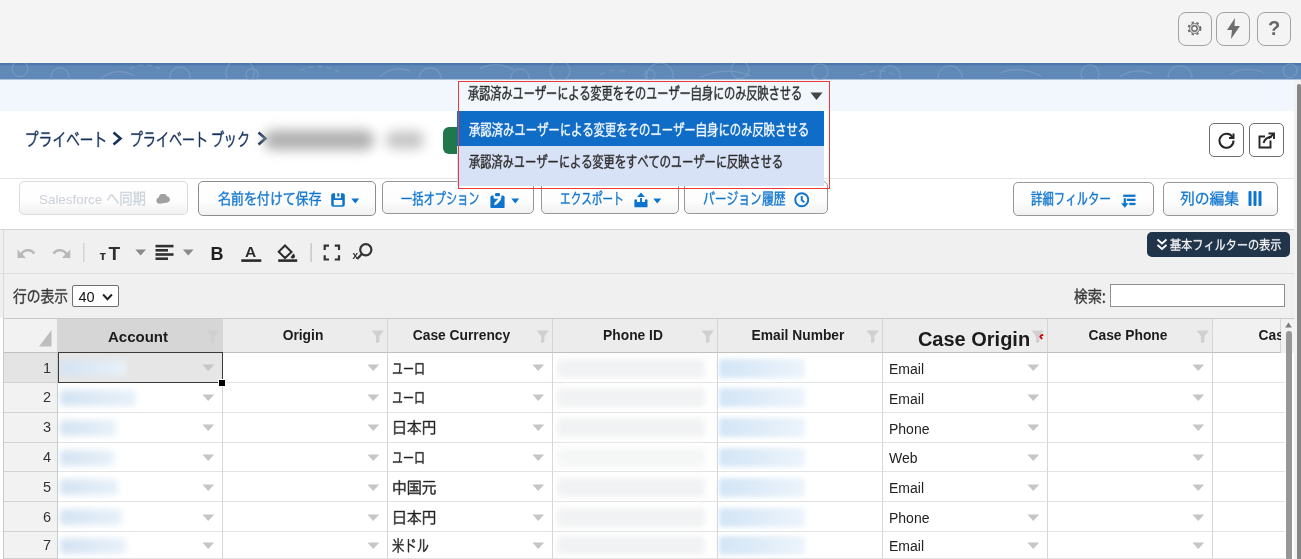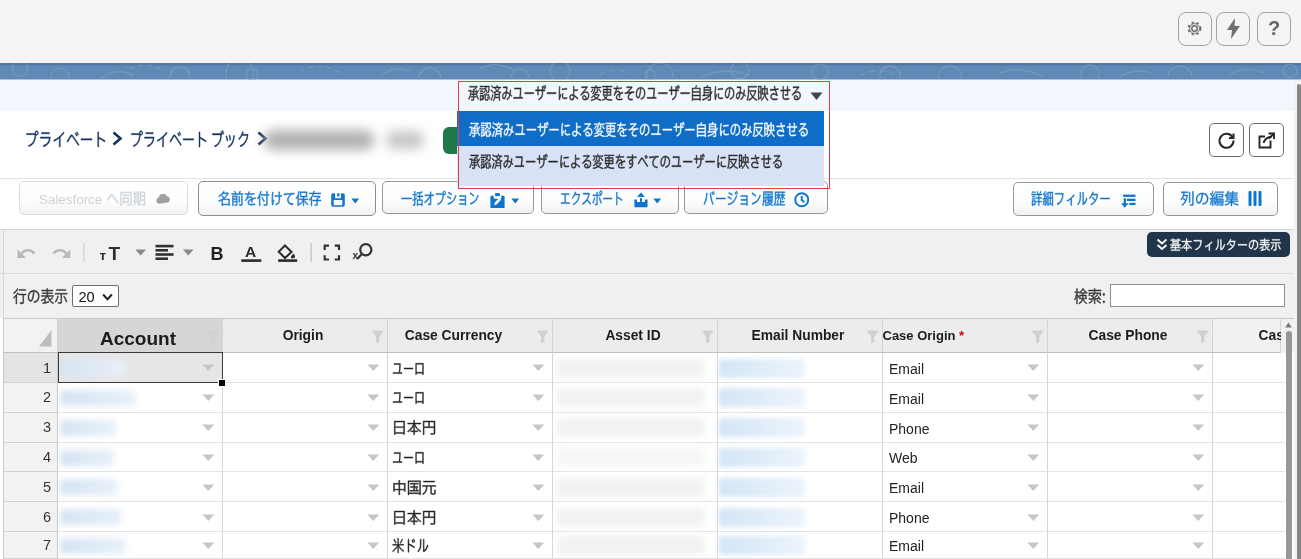--- a/index.html
+++ b/index.html
@@ -199,58 +199,58 @@
     <path d="M1.5 1.5 L6 5.5 L10.5 1.5"></path>
     <path d="M1.5 7 L6 11 L10.5 7"></path>
   </svg>
 <svg style="position:absolute;left:1170.4px;top:234.7px;overflow:visible" width="116" height="22" viewBox="0 0 116 22">
     <path transform="translate(0,14.9)" d="M7.9 -4.5Q8.4 -3.8 9.1 -3.2Q9.8 -2.6 10.8 -2.1L10.5 -1.4Q9.3 -2 8.5 -2.8Q7.6 -3.6 7 -4.5H3.9Q2.9 -2.6 0.7 -1.4L0.3 -2.1Q2.2 -3.1 3.1 -4.5H0.5V-5.3H2.6V-9.5H0.6V-10.2H2.6V-11.3H3.3V-10.2H7.8V-11.3H8.5V-10.2H10.5V-9.5H8.5V-5.3H10.6V-4.5ZM7.8 -8.6V-9.5H3.3V-8.6ZM3.3 -7H7.8V-7.9H3.3ZM7.8 -6.3H3.3V-5.3H7.8ZM8.7 -1.8H5.8V-0.1H10.1V0.7H1.1V-0.1H5.1V-1.8H2.4V-2.6H5.1V-4.1H5.8V-2.6H8.7Z M17 -7.3V-2.3H19.4V-1.5H17V1H16.3V-1.5H14V-2.3H16.3V-7.3H16.2Q16 -5.8 15.1 -4.4Q14.1 -3 12.1 -1.2L11.6 -2Q13.5 -3.5 14.5 -5Q15.6 -6.4 16 -8H11.8V-8.8H16.3V-11.3H17V-8.8H21.6V-8H17.2Q17.6 -6.5 18.8 -5Q19.9 -3.5 21.8 -1.9L21.4 -1.2Q19.3 -3 18.2 -4.4Q17.2 -5.9 17.1 -7.3Z M23.8 -9.7H31.6Q31.5 -7 30.9 -5Q30.3 -3.1 29.1 -1.8Q27.8 -0.5 25.8 0.1L25.4 -0.8Q27.2 -1.4 28.3 -2.5Q29.4 -3.5 30 -5Q30.5 -6.5 30.7 -8.7H23.8Z M42.3 -7.7Q41.2 -6.3 39.7 -5.1V0.7H38.9V-4.5Q37.4 -3.4 35.5 -2.6L35.1 -3.5Q37 -4.3 38.8 -5.6Q40.5 -6.9 41.8 -8.4Z M54.9 -5.3Q54.4 -3.3 53.5 -1.9Q52.5 -0.5 51.2 0.1H50.5V-10.4H51.3V-0.9Q53.3 -2.2 54.3 -5.8ZM47.8 -10.4H48.5V-6.3Q48.5 -3.8 47.9 -2.3Q47.3 -0.8 46 0.3L45.5 -0.4Q46.7 -1.4 47.2 -2.8Q47.8 -4.1 47.8 -6.3Z M65.2 -9Q65.1 -5.4 63.3 -3Q61.6 -0.6 58.7 0.4L58.3 -0.5Q60.9 -1.4 62.4 -3.2Q61.1 -4.5 59.7 -5.5L60.2 -6.3Q61.6 -5.1 62.9 -3.9Q64.1 -5.6 64.4 -8H60Q59.5 -7.1 58.9 -6.4Q58.3 -5.6 57.4 -4.9L56.9 -5.6Q59.2 -7.6 60.4 -10.8L61.1 -10.6Q60.8 -9.8 60.4 -9Z M76.9 -4.6H68V-5.6H76.9Z M88.1 -5.1Q88.1 -2.9 87.1 -1.6Q86 -0.3 84 0L83.8 -0.9Q85.6 -1.2 86.5 -2.2Q87.3 -3.2 87.3 -5Q87.3 -6.8 86.5 -7.8Q85.6 -8.8 84.1 -9Q83.7 -4.9 83 -2.9Q82.3 -0.9 81.1 -0.9Q80.6 -0.9 80.1 -1.3Q79.6 -1.7 79.3 -2.5Q79 -3.3 79 -4.3Q79 -5.9 79.6 -7.2Q80.2 -8.5 81.3 -9.2Q82.4 -9.9 83.7 -9.9Q85 -9.9 86 -9.3Q87 -8.7 87.6 -7.6Q88.1 -6.5 88.1 -5.1ZM83.3 -9Q82.3 -8.9 81.5 -8.3Q80.7 -7.7 80.2 -6.7Q79.8 -5.6 79.8 -4.3Q79.8 -3.6 79.9 -3Q80.1 -2.5 80.4 -2.2Q80.7 -1.9 81.1 -1.9Q81.8 -1.9 82.4 -3.7Q83 -5.4 83.3 -9Z M99.8 0.1 99.4 0.9Q97.6 -0 96.4 -1.5Q95.2 -3 94.7 -5Q94 -3.9 93.1 -3.1V-0.4Q94.7 -0.8 95.9 -1.2L96 -0.4Q93.9 0.4 90.9 0.9L90.8 0Q91.6 -0.1 92.4 -0.3V-2.6Q91.3 -1.8 89.9 -1.3L89.6 -2Q92.4 -3.1 93.9 -5H89.7V-5.8H94.2V-7.2H90.5V-7.9H94.2V-9.2H90.1V-10H94.2V-11.3H95V-10H99.3V-9.2H95V-7.9H98.8V-7.2H95V-5.8H99.6V-5H95.4Q95.8 -3.6 96.6 -2.5Q97.8 -3.3 98.7 -4.3L99.2 -3.8Q98.2 -2.7 97 -1.9Q98.1 -0.7 99.8 0.1Z M102 -10.5H109.7V-9.7H102ZM100.9 -7.5H110.7V-6.7H106.3V-0.4Q106.3 0.2 106.1 0.4Q105.9 0.6 105.4 0.6H103.5L103.3 -0.2H105.5V-6.7H100.9ZM108.4 -5.4Q109 -4.4 109.5 -3.3Q110.1 -2.2 110.6 -0.8L109.9 -0.4Q109.4 -1.8 108.9 -2.9Q108.3 -4 107.7 -5ZM103.7 -5.2Q103.4 -3.9 102.9 -2.7Q102.3 -1.5 101.5 -0.4L100.9 -0.9Q101.7 -2 102.1 -3Q102.6 -4.1 102.9 -5.4Z" fill="#ffffff" stroke="#ffffff" stroke-width="0.45"></path>
   </svg>
 <svg style="position:absolute;left:12.5px;top:283.9px;overflow:visible" width="61" height="27" viewBox="0 0 61 27">
     <path transform="translate(0,18.7)" d="M5.2 -13.7Q3.5 -10.8 1 -9L0.5 -10Q3 -11.7 4.4 -14.3ZM6 -13.3H12.8V-12.3H6ZM5.4 -9.7Q4.5 -8.2 3.8 -7.3V1.3H2.9V-6.3Q2.1 -5.4 0.8 -4.4L0.4 -5.4Q1.7 -6.3 2.8 -7.6Q3.9 -8.9 4.7 -10.3ZM13.1 -8.7V-7.7H10.7V-0.3Q10.7 0.4 10.4 0.7Q10.2 1 9.7 1H7.1L7 -0.1H9.8V-7.7H5.5V-8.7Z M26.3 -6.4Q26.3 -3.6 25 -2Q23.7 -0.4 21.1 0L20.9 -1.2Q23.1 -1.5 24.2 -2.8Q25.3 -4 25.3 -6.4Q25.3 -8.5 24.2 -9.8Q23.2 -11.1 21.3 -11.3Q20.8 -6.1 20 -3.7Q19.1 -1.2 17.6 -1.2Q16.9 -1.2 16.3 -1.7Q15.7 -2.2 15.3 -3.1Q15 -4.1 15 -5.4Q15 -7.5 15.7 -9.1Q16.5 -10.7 17.8 -11.6Q19.2 -12.5 20.8 -12.5Q22.4 -12.5 23.6 -11.7Q24.9 -10.9 25.6 -9.6Q26.3 -8.2 26.3 -6.4ZM20.3 -11.3Q19.1 -11.2 18.1 -10.5Q17.1 -9.7 16.5 -8.4Q15.9 -7.1 15.9 -5.4Q15.9 -4.5 16.2 -3.8Q16.4 -3.1 16.8 -2.8Q17.1 -2.4 17.6 -2.4Q18.5 -2.4 19.2 -4.6Q19.9 -6.8 20.3 -11.3Z M40.7 0.2 40.2 1.1Q37.9 -0.1 36.5 -1.9Q35.1 -3.7 34.4 -6.3Q33.5 -4.9 32.4 -3.9V-0.5Q34.3 -1 35.9 -1.5L36 -0.5Q33.4 0.5 29.8 1.1L29.6 0Q30.6 -0.1 31.5 -0.3V-3.2Q30.2 -2.3 28.4 -1.6L28.1 -2.6Q31.6 -3.9 33.4 -6.3H28.3V-7.2H33.8V-9H29.2V-9.9H33.8V-11.6H28.7V-12.6H33.8V-14.2H34.7V-12.6H40V-11.6H34.7V-9.9H39.5V-9H34.7V-7.2H40.5V-6.3H35.2Q35.8 -4.5 36.7 -3.2Q38.2 -4.1 39.4 -5.5L40 -4.7Q38.7 -3.3 37.2 -2.4Q38.6 -0.9 40.7 0.2Z M43.4 -13.3H52.9V-12.2H43.4ZM42.1 -9.5H54.2V-8.4H48.7V-0.5Q48.7 0.2 48.4 0.5Q48.2 0.8 47.6 0.8H45.3L45 -0.2H47.8V-8.4H42.1ZM51.2 -6.8Q52.1 -5.5 52.7 -4.2Q53.4 -2.8 54 -1L53.2 -0.5Q52.5 -2.3 51.9 -3.7Q51.2 -5.1 50.5 -6.3ZM45.5 -6.6Q45.1 -4.9 44.4 -3.3Q43.8 -1.8 42.8 -0.4L42 -1.1Q43 -2.5 43.6 -3.8Q44.2 -5.1 44.6 -6.8Z" fill="#333333" stroke="#333333" stroke-width="0.45"></path>
   </svg>
 <div class="abs" style="left:72px;top:284.5px;width:47px;height:22px;border:1px solid #6f6f6f;border-radius:2px;background:#fff;box-sizing:border-box"></div>
-<div class="abs" style="left:78.5px;top:288.5px;font-size:14.5px;color:#111">20</div>
+<div class="abs" style="left:78.5px;top:288.5px;font-size:14.5px;color:#111">40</div>
 <svg class="abs" style="left:102px;top:292.5px" width="11" height="8" viewBox="0 0 10 7">
     <path d="M1 1.2 L5 5.5 L9 1.2" fill="none" stroke="#222" stroke-width="1.8"></path>
   </svg>
 <svg style="position:absolute;left:1073.5px;top:283.6px;overflow:visible" width="38" height="27" viewBox="0 0 38 27">
     <path transform="translate(0,18.7)" d="M5 -5.5 4.5 -4.8 3.5 -7.4Q3.4 -7.4 3.4 -7.4Q3.4 -7.4 3.4 -7.4V1.3H2.6V-7.7H2.5Q2.4 -4.9 1 -2.5L0.5 -3.3Q1.4 -4.9 1.8 -6.6Q2.3 -8.3 2.5 -10.1H0.7V-11H2.6V-14.2H3.4V-11H4.9V-10.1H3.4V-7.8H3.5L3.6 -8Q3.8 -8.1 3.8 -8.1Q3.9 -8.1 4 -7.9ZM8.9 -13.5Q8.6 -12.4 7.7 -11.4Q6.8 -10.3 5.4 -9.3L5 -10.1Q6.3 -11.1 7.2 -12.1Q8.1 -13.1 8.5 -14.2H9.4Q9.8 -13.1 10.8 -12.1Q11.8 -11.1 13.4 -10L13 -9.1Q11.2 -10.4 10.2 -11.4Q9.2 -12.4 9 -13.5ZM9.4 -3.6Q9.7 -2.5 10.6 -1.5Q11.5 -0.5 13 0.4L12.6 1.3Q11 0.2 10 -0.9Q9 -2.1 8.9 -3.2H8.8Q8.7 -2.1 7.8 -0.9Q6.8 0.3 5.4 1.3L4.9 0.4Q7.7 -1.3 8.3 -3.6H5.5V-7.7H8.5V-9.2H6.6V-10.1H11.4V-9.2H9.3V-7.7H12.4V-3.6ZM6.3 -4.5H8.5Q8.5 -4.6 8.5 -4.8V-6.8H6.3ZM11.6 -6.8H9.3V-4.8Q9.3 -4.6 9.3 -4.5H11.6Z M27.1 -11.7H21.1V-10H26.8V-6.8H25.9V-9H21.3Q20 -7.5 18.8 -6.4Q19.4 -5.9 20.1 -5.3Q21.8 -6.7 23.5 -8.6L24.1 -7.9Q22.1 -5.7 20.1 -4.2Q22.5 -4.3 24.9 -4.6Q24.3 -5.3 23.7 -6L24.3 -6.5Q25.7 -5 26.9 -3.2L26.3 -2.6Q26 -3 25.5 -3.8Q23.4 -3.5 21.1 -3.3V1.3H20.3V-3.3Q17.6 -3.1 15 -3.1L14.8 -4.1Q16.7 -4.1 18.5 -4.2Q19 -4.5 19.4 -4.8Q18.1 -5.9 16.5 -7L17.1 -7.7Q17.8 -7.2 18 -7Q19.2 -8 20.2 -9H15.7V-6.8H14.9V-10H20.3V-11.7H14.5V-12.7H20.3V-14.2H21.1V-12.7H27.1ZM23.1 -2.6Q25 -1.4 26.9 0.1L26.3 0.9Q24.8 -0.4 22.6 -1.8ZM14.9 -0Q17 -1.1 18.2 -2.6L18.9 -1.9Q17.6 -0.4 15.3 0.8Z M29 -8.2V-8.4Q29 -8.9 29.2 -9.2Q29.5 -9.4 29.9 -9.4Q30.3 -9.4 30.5 -9.2Q30.7 -8.9 30.7 -8.4V-8.2Q30.7 -7.8 30.5 -7.5Q30.3 -7.2 29.9 -7.2Q29.5 -7.2 29.2 -7.5Q29 -7.8 29 -8.2ZM29 -0.8V-1Q29 -1.5 29.2 -1.7Q29.5 -2 29.9 -2Q30.3 -2 30.5 -1.7Q30.7 -1.5 30.7 -1V-0.8Q30.7 -0.3 30.5 -0.1Q30.3 0.2 29.9 0.2Q29.5 0.2 29.2 -0.1Q29 -0.3 29 -0.8Z" fill="#333333" stroke="#333333" stroke-width="0.45"></path>
   </svg>
 <div class="abs" style="left:1109.5px;top:284.3px;width:175px;height:23px;border:1px solid #8f8f8f;background:#fff;box-sizing:border-box"></div>
 <div class="abs" style="left:3px;top:317.6px;width:1291px;height:1px;background:#c9c9c9"></div>
 <div class="abs" style="left:3px;top:317.6px;width:1px;height:241.39999999999998px;background:#c9c9c9"></div>
 <div class="abs" style="left:4px;top:318.6px;width:53.5px;height:34.39999999999998px;background:#f2f2f2;border-right:1px solid #d5d5d5;border-bottom:1px solid #bfbfbf;box-sizing:border-box"></div>
 <div class="abs" style="left:57.5px;top:318.6px;width:165.0px;height:34.39999999999998px;background:#d6d6d6;border-right:1px solid #d5d5d5;border-bottom:1px solid #bfbfbf;box-sizing:border-box"></div>
-<div class="abs" style="left:57.5px;top:327.6px;width:161.0px;text-align:center;font-size:19px;font-weight:bold;color:#1c1c1c">Account</div>
+<div class="abs" style="left:57.5px;top:327.6px;width:161.0px;text-align:center;font-size:15px;font-weight:bold;color:#1c1c1c">Account</div>
 <svg class="abs" style="left:206.2px;top:329.6px" width="13.5" height="13.5" viewBox="0 0 13.5 13.5">
     <path d="M0.6 0.5 h12.3 l-4.5 5.7 v5.9 l-3.3 1.2 v-7.1 z" fill="#d0d0d0"></path>
   </svg>
 <div class="abs" style="left:222.5px;top:318.6px;width:165.0px;height:34.39999999999998px;background:#ececec;border-right:1px solid #d5d5d5;border-bottom:1px solid #bfbfbf;box-sizing:border-box"></div>
 <div class="abs" style="left:222.5px;top:327.6px;width:161.0px;text-align:center;font-size:13.8px;font-weight:bold;color:#1c1c1c">Origin</div>
 <svg class="abs" style="left:371.2px;top:329.6px" width="13.5" height="13.5" viewBox="0 0 13.5 13.5">
     <path d="M0.6 0.5 h12.3 l-4.5 5.7 v5.9 l-3.3 1.2 v-7.1 z" fill="#d0d0d0"></path>
   </svg>
 <div class="abs" style="left:387.5px;top:318.6px;width:165.0px;height:34.39999999999998px;background:#ececec;border-right:1px solid #d5d5d5;border-bottom:1px solid #bfbfbf;box-sizing:border-box"></div>
-<div class="abs" style="left:373px;top:327.6px;width:161.0px;text-align:center;font-size:13.8px;font-weight:bold;color:#1c1c1c">Case Currency</div>
+<div class="abs" style="left:381px;top:327.6px;width:161.0px;text-align:center;font-size:13.8px;font-weight:bold;color:#1c1c1c">Case Currency</div>
 <svg class="abs" style="left:536.2px;top:329.6px" width="13.5" height="13.5" viewBox="0 0 13.5 13.5">
     <path d="M0.6 0.5 h12.3 l-4.5 5.7 v5.9 l-3.3 1.2 v-7.1 z" fill="#d0d0d0"></path>
   </svg>
 <div class="abs" style="left:552.5px;top:318.6px;width:165.0px;height:34.39999999999998px;background:#ececec;border-right:1px solid #d5d5d5;border-bottom:1px solid #bfbfbf;box-sizing:border-box"></div>
-<div class="abs" style="left:552.5px;top:327.6px;width:161.0px;text-align:center;font-size:13.8px;font-weight:bold;color:#1c1c1c">Asset ID</div>
+<div class="abs" style="left:552.5px;top:327.6px;width:161.0px;text-align:center;font-size:13.8px;font-weight:bold;color:#1c1c1c">Phone ID</div>
 <svg class="abs" style="left:701.2px;top:329.6px" width="13.5" height="13.5" viewBox="0 0 13.5 13.5">
     <path d="M0.6 0.5 h12.3 l-4.5 5.7 v5.9 l-3.3 1.2 v-7.1 z" fill="#d0d0d0"></path>
   </svg>
 <div class="abs" style="left:717.5px;top:318.6px;width:165.0px;height:34.39999999999998px;background:#ececec;border-right:1px solid #d5d5d5;border-bottom:1px solid #bfbfbf;box-sizing:border-box"></div>
 <div class="abs" style="left:717.5px;top:327.6px;width:161.0px;text-align:center;font-size:13.8px;font-weight:bold;color:#1c1c1c">Email Number</div>
 <svg class="abs" style="left:866.2px;top:329.6px" width="13.5" height="13.5" viewBox="0 0 13.5 13.5">
     <path d="M0.6 0.5 h12.3 l-4.5 5.7 v5.9 l-3.3 1.2 v-7.1 z" fill="#d0d0d0"></path>
   </svg>
 <div class="abs" style="left:882.5px;top:318.6px;width:165.0px;height:34.39999999999998px;background:#ececec;border-right:1px solid #d5d5d5;border-bottom:1px solid #bfbfbf;box-sizing:border-box"></div>
-<div class="abs" style="left:882.5px;top:327.6px;width:161.0px;text-align:left;font-size:13px;font-weight:bold;color:#1c1c1c">Case Origin <span style="color:#c00">*</span></div>
+<div class="abs" style="left:882.5px;top:327.6px;width:161.0px;text-align:right;font-size:20px;font-weight:bold;color:#1c1c1c">Case Origin <span style="color:#c00">*</span></div>
 <svg class="abs" style="left:1031.2px;top:329.6px" width="13.5" height="13.5" viewBox="0 0 13.5 13.5">
     <path d="M0.6 0.5 h12.3 l-4.5 5.7 v5.9 l-3.3 1.2 v-7.1 z" fill="#d0d0d0"></path>
   </svg>
 <div class="abs" style="left:1047.5px;top:318.6px;width:165.0px;height:34.39999999999998px;background:#ececec;border-right:1px solid #d5d5d5;border-bottom:1px solid #bfbfbf;box-sizing:border-box"></div>
 <div class="abs" style="left:1047.5px;top:327.6px;width:161.0px;text-align:center;font-size:13.8px;font-weight:bold;color:#1c1c1c">Case Phone</div>
 <svg class="abs" style="left:1196.2px;top:329.6px" width="13.5" height="13.5" viewBox="0 0 13.5 13.5">
     <path d="M0.6 0.5 h12.3 l-4.5 5.7 v5.9 l-3.3 1.2 v-7.1 z" fill="#d0d0d0"></path>
   </svg>
 <div class="abs" style="left:1212.5px;top:318.6px;width:68.5px;height:34.39999999999998px;background:#f1f1f1;border-right:1px solid #d5d5d5;border-bottom:1px solid #bfbfbf;box-sizing:border-box"></div>
 <div class="abs" style="left:1258.6px;top:327.6px;width:26px;overflow:hidden;font-size:13.8px;font-weight:bold;color:#1c1c1c;white-space:nowrap">Case Subject</div>

